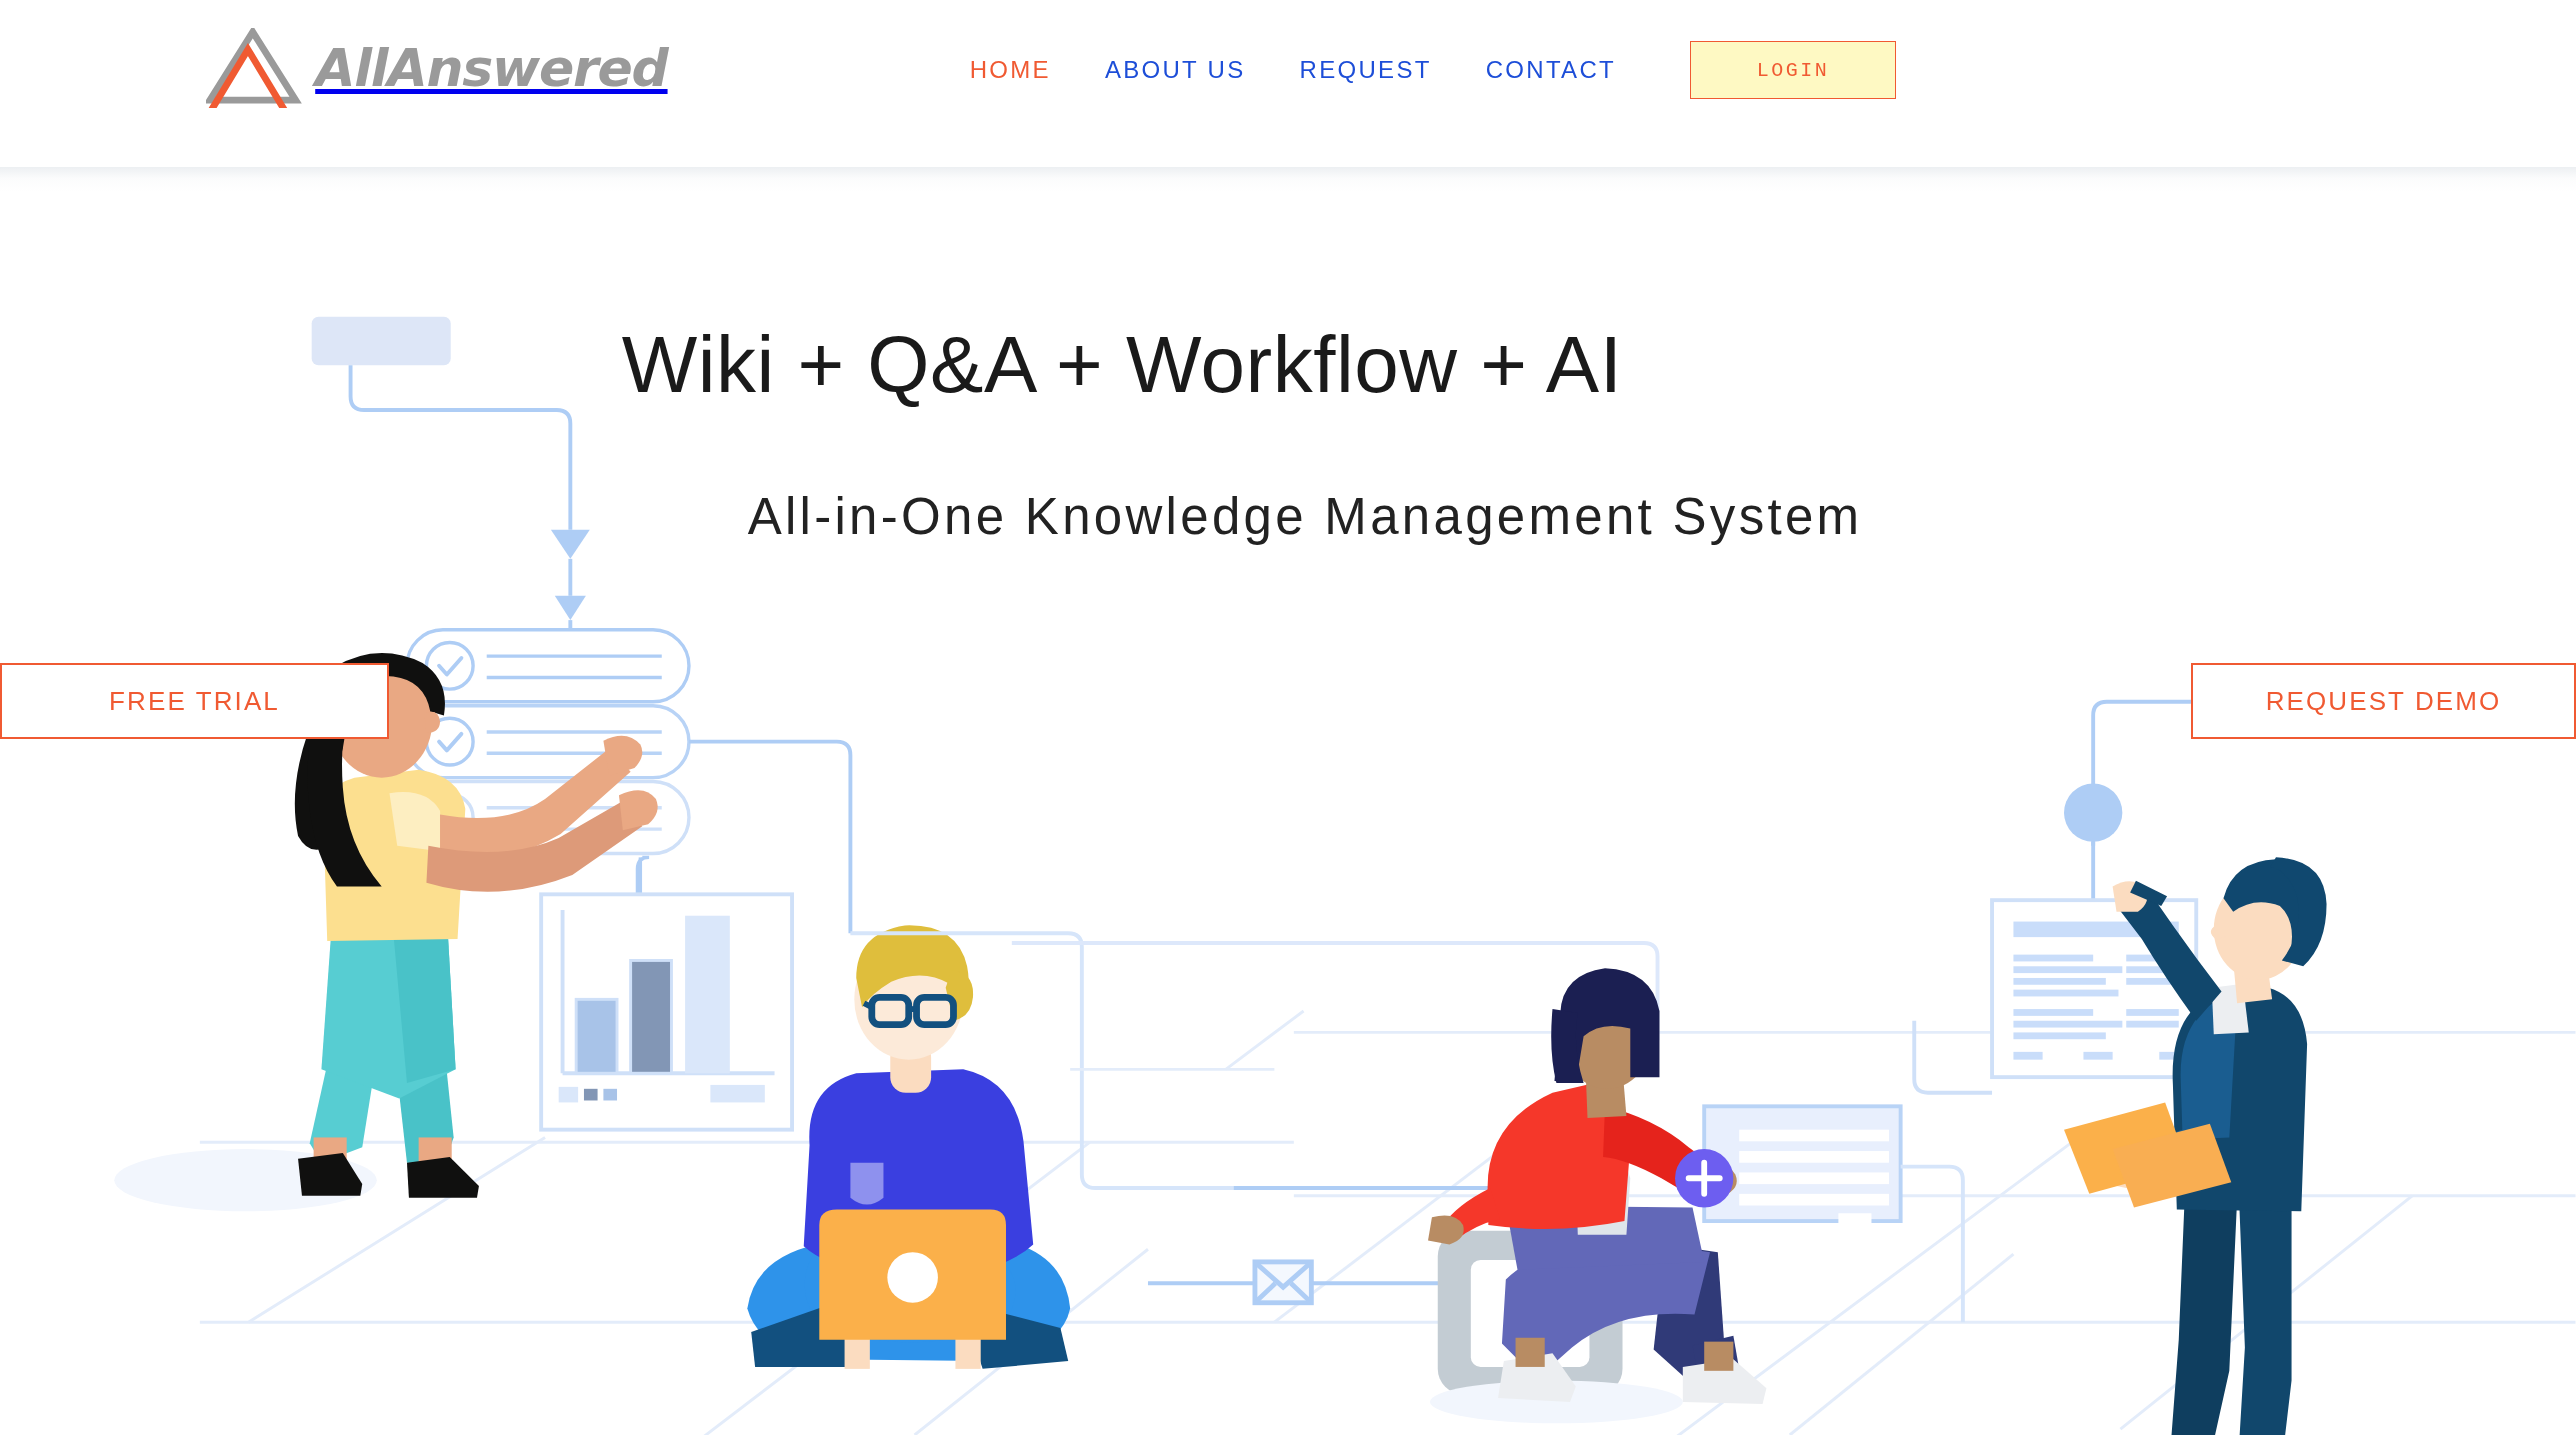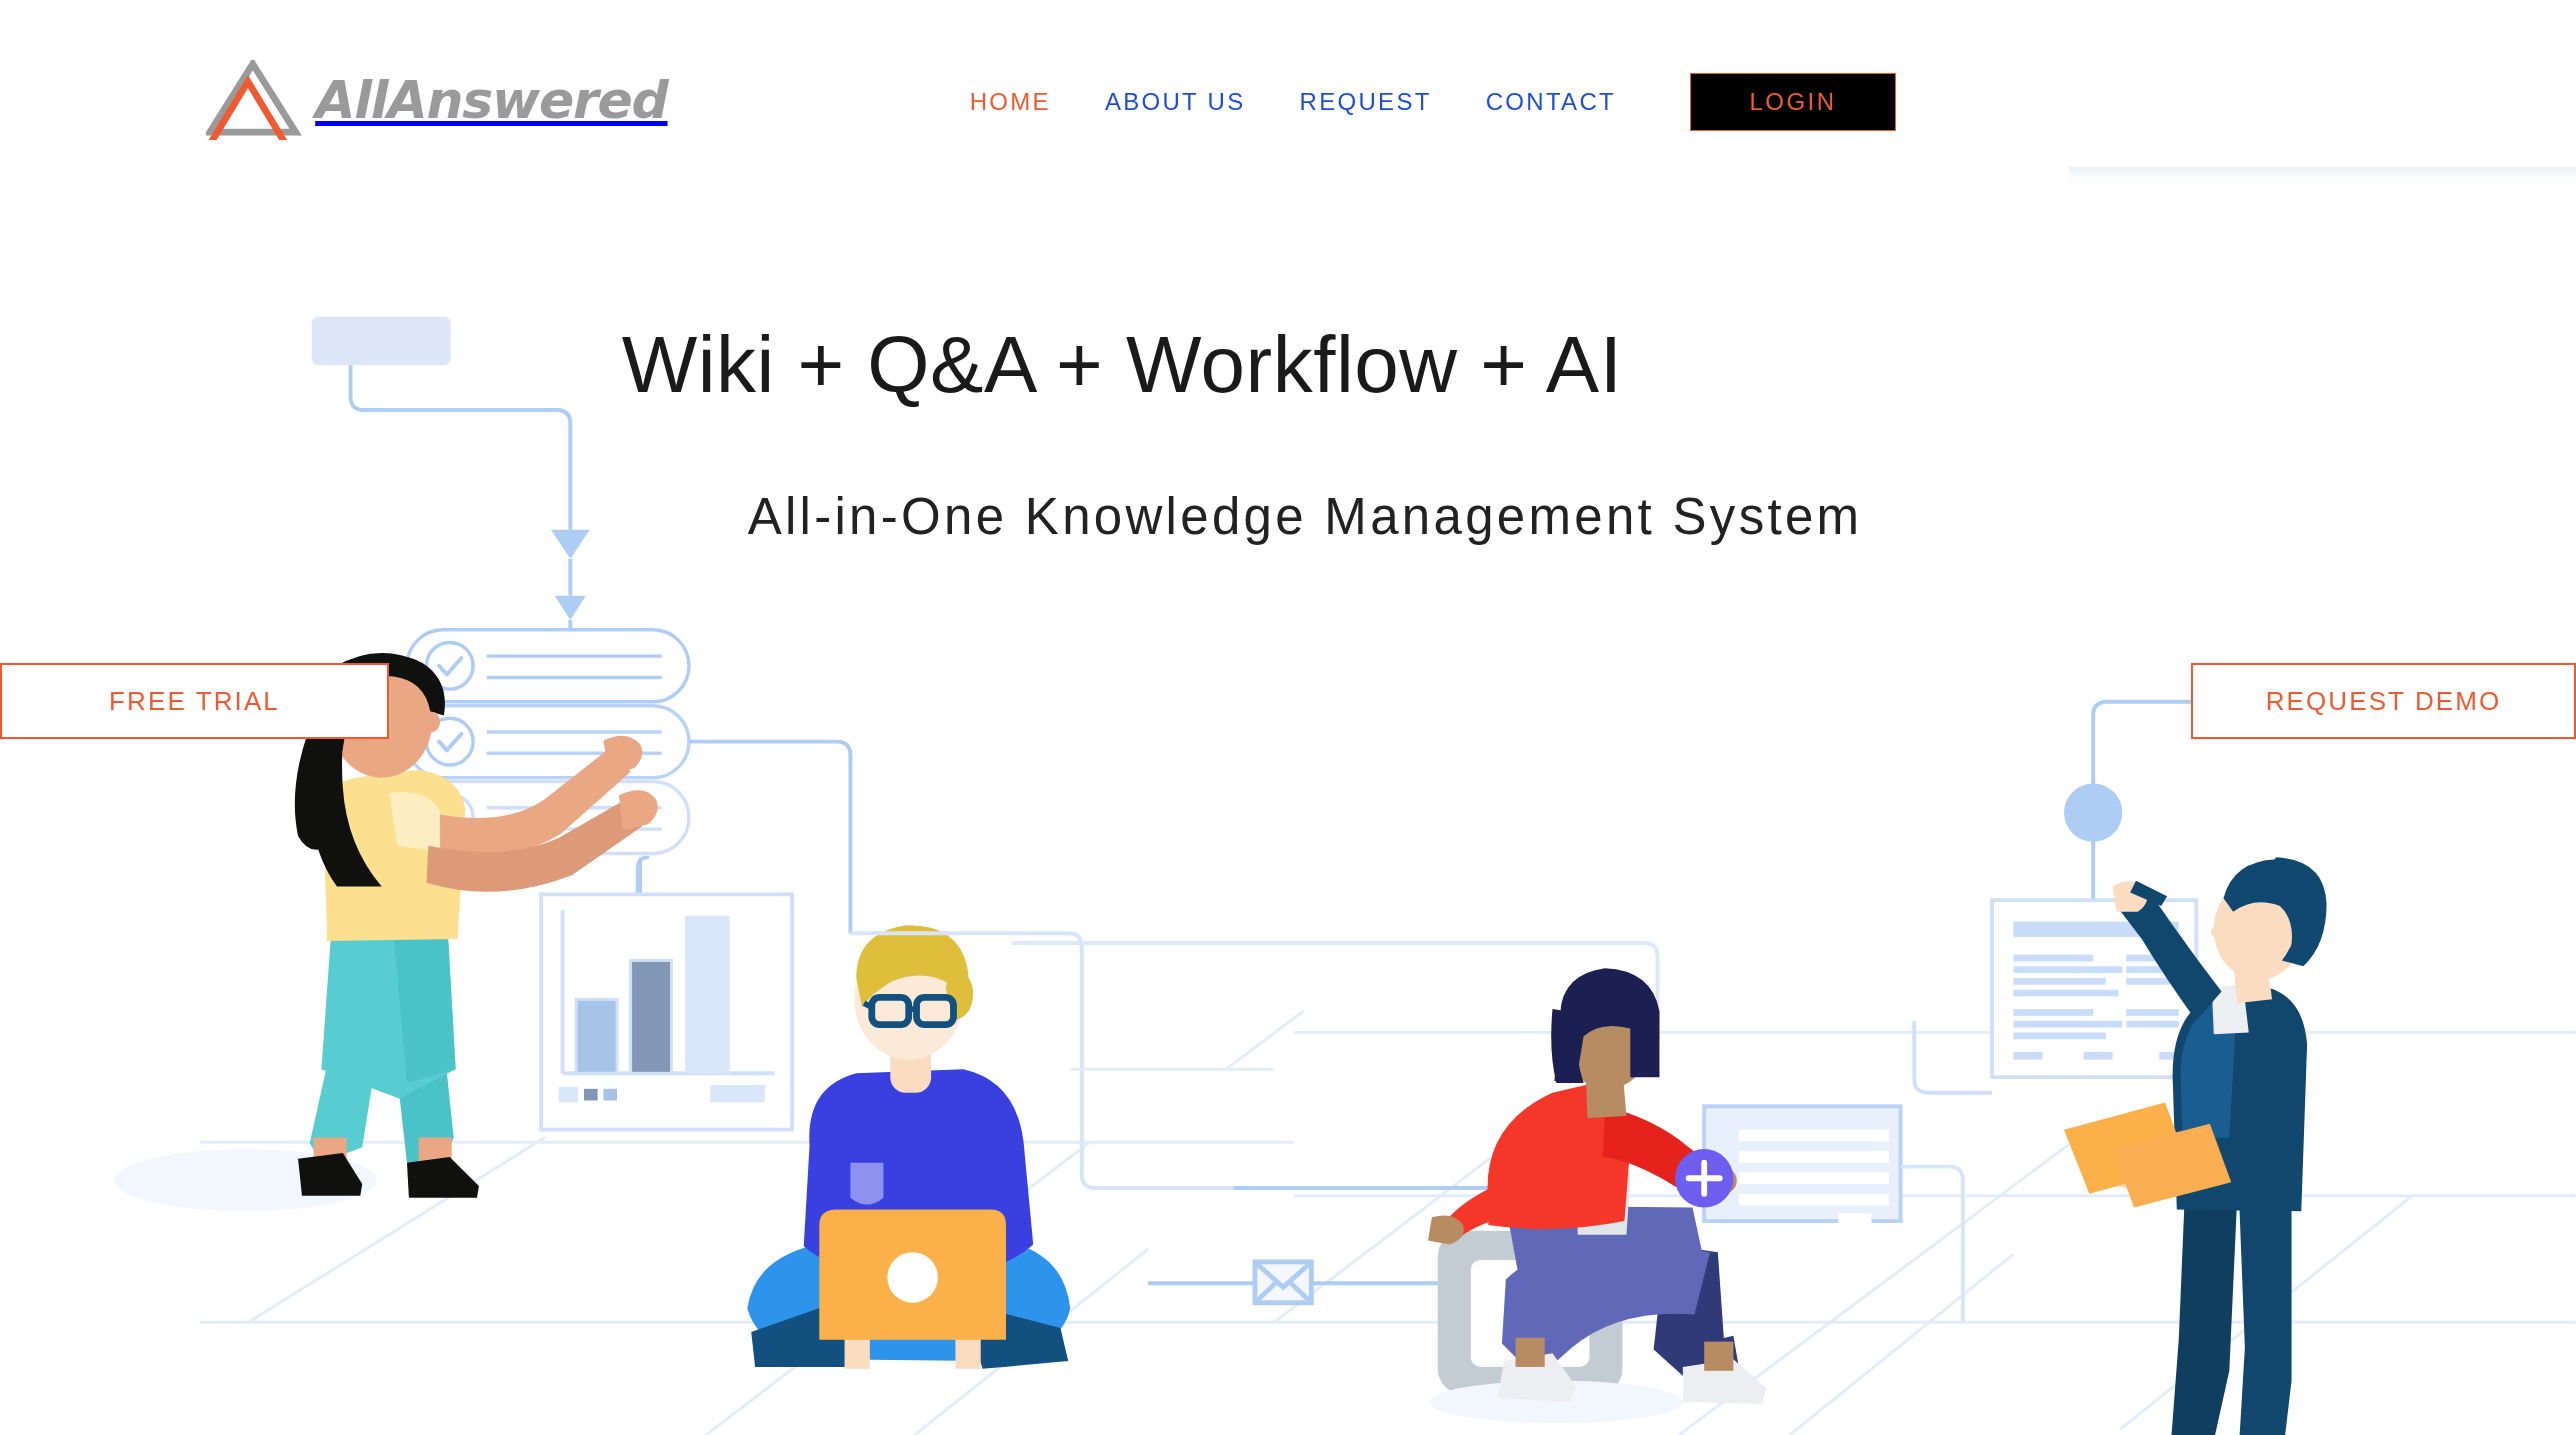--- a/index.html
+++ b/index.html
@@ -21,21 +21,20 @@
   }
 
   
   .header {
     position: absolute;
     top: 0; left: 0;
     width: 2069px;
     height: 167px;
     background: #ffffff;
     z-index: 40;
-    margin-top: 32px;
   }
   .header-shadow {
     position: absolute;
     top: 167px; left: 0;
     width: 2576px;
     height: 25px;
     background: linear-gradient(to bottom, rgba(235,238,241,0.92) 0%, rgba(248,249,250,0.55) 45%, rgba(255,255,255,0) 100%);
     z-index: 39;
   }
 
@@ -86,25 +85,25 @@
     cursor: pointer;
     font-weight: 400;
   }
   .nav-link.active { color: #f05a32; }
 
   .login-btn {
     margin-left: 47px;
     width: 206px;
     height: 58px;
     border: 1.9px solid #f05a32;
-    background: #000000;
+    background: #fef9c3;
     color: #f05a32;
-    font-size: 24px;
+    font-size: 20px;
     letter-spacing: 2.5px;
-    font-family: Liberation Sans, sans-serif;
+    font-family: Liberation Mono, monospace;
     cursor: pointer;
     display: flex;
     align-items: center;
     justify-content: center;
   }
 
   
   .hero-title {
     position: absolute;
     top: 321px;

